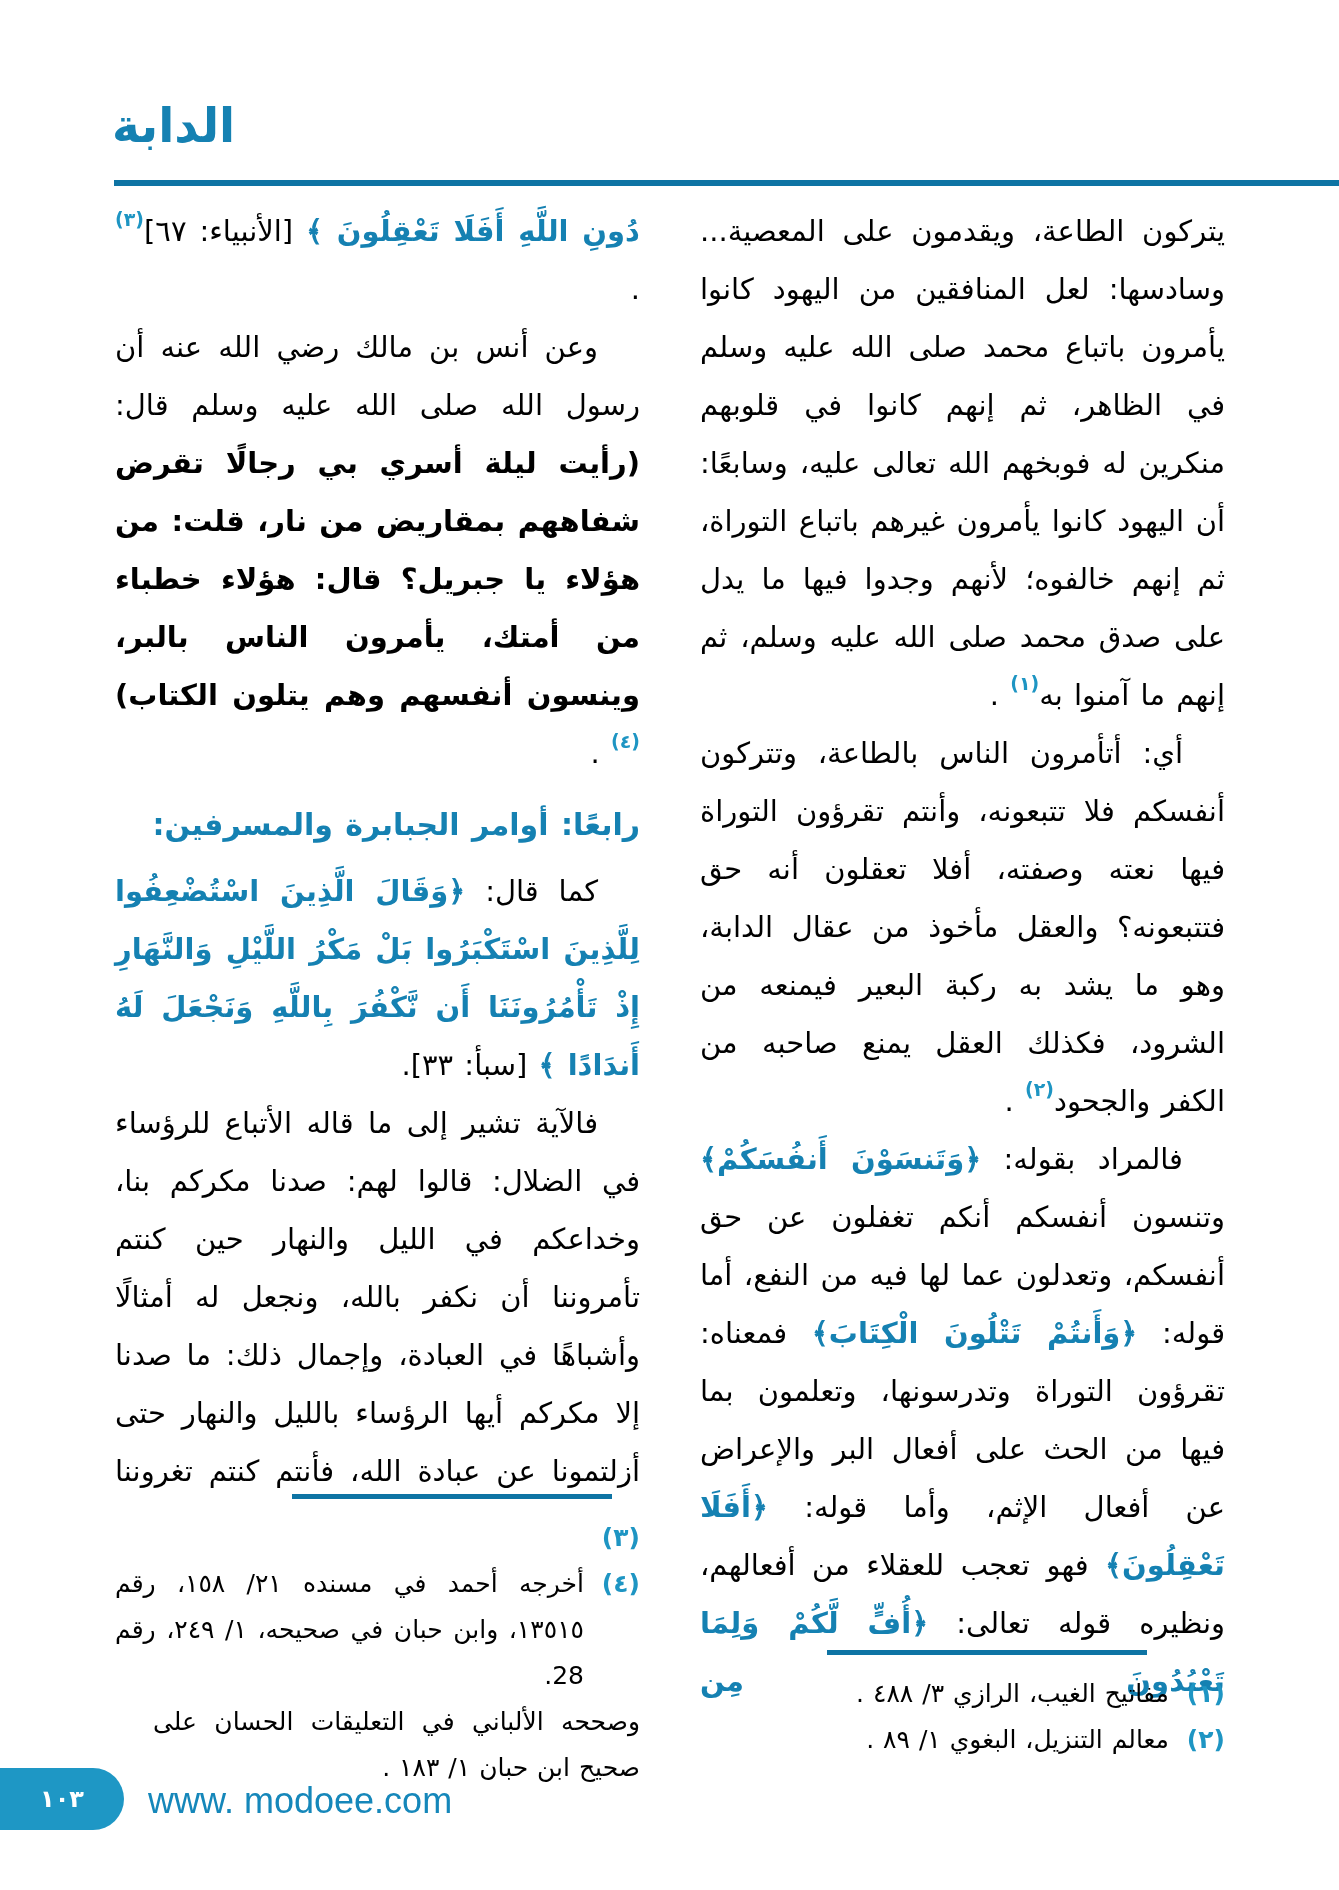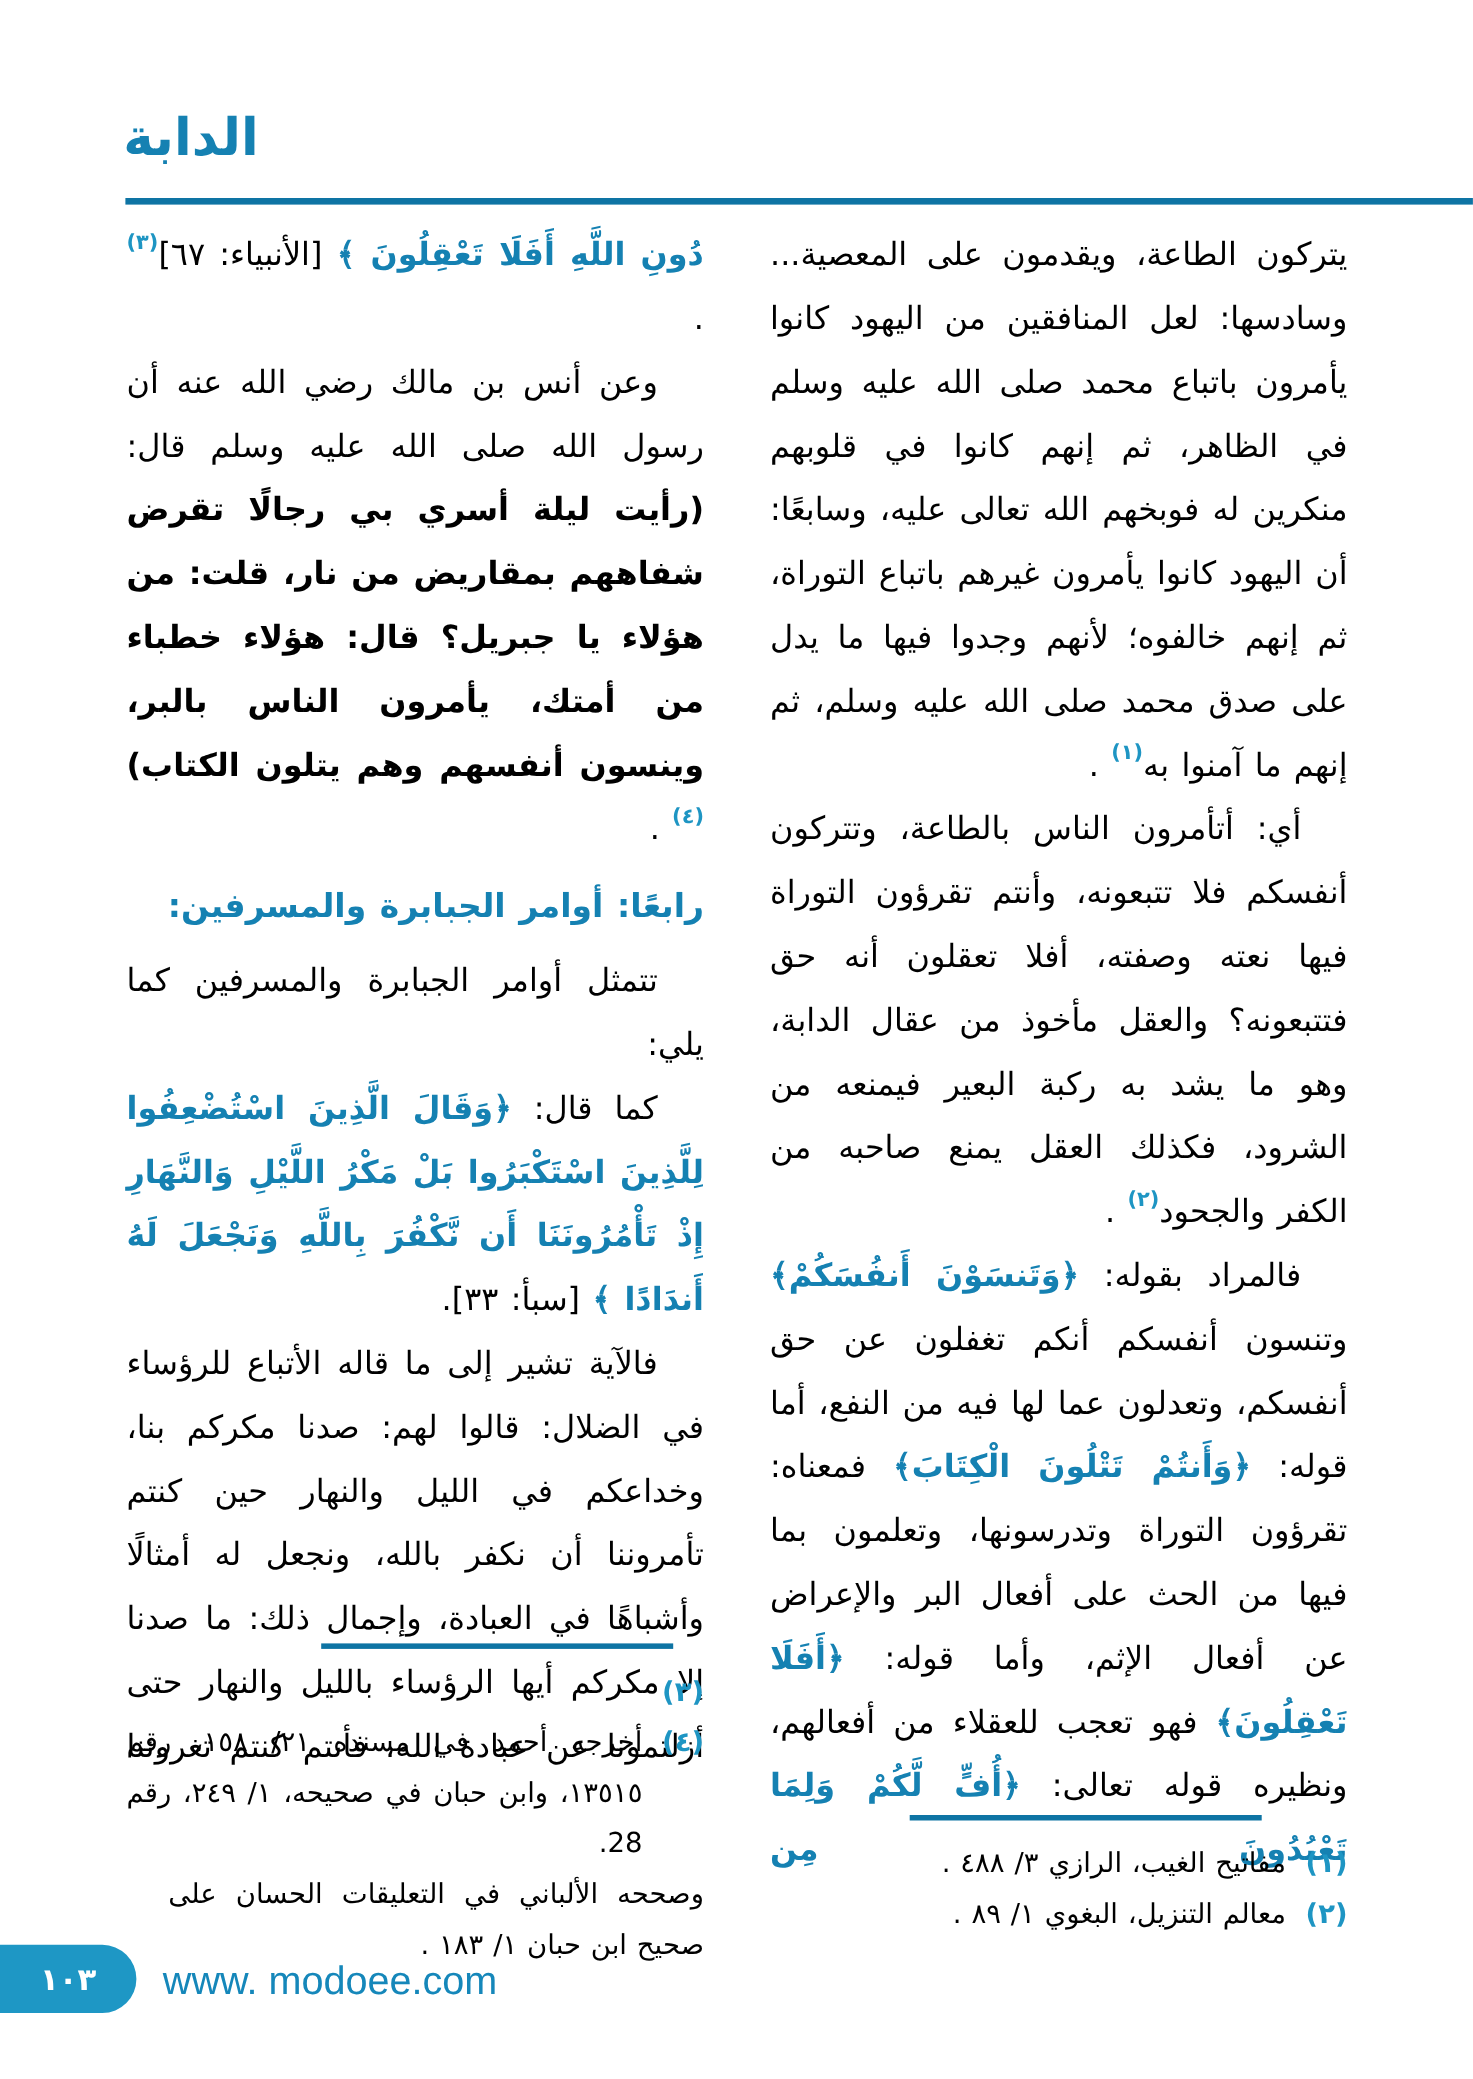--- a/index.html
+++ b/index.html
@@ -65,21 +65,21 @@
   }
   .footnote .fn-text{flex:1;}
   .footnote.cont{display:block;margin-left:38px;}
 
   
   .page-pill{
     position:absolute;left:0;top:1768px;width:124px;height:62px;
     background:var(--pill);border-radius:0 31px 31px 0;
     display:flex;align-items:center;justify-content:center;
   }
-  .page-pill span{color:#ffffff;font-size:28px;font-weight:bold;}
+  .page-pill span{color:#ffffff;font-size:24px;font-weight:bold;}
   .website{
     position:absolute;left:148px;top:1780px;
     direction:ltr;text-align:left;
     color:var(--website);font-size:36px;
     font-family:"Liberation Sans",sans-serif;
   }
 </style>
 </head>
 <body>
 
@@ -107,21 +107,20 @@
             <span class="fn-marker">(٢)</span>
             <span class="fn-text">معالم التنزيل، البغوي ١/ ٨٩ .</span>
           </div>
         </div>
     </section>
     <section class="column" id="col-left">
       <div class="paras">
           <p class="para"><span class="run quran">دُونِ اللَّهِ أَفَلَا تَعْقِلُونَ ﴾</span><span class="run"> [الأنبياء: ٦٧]</span><span class="fnref">(٣)</span><span class="run"> .</span></p>
           <p class="para indent"><span class="run">وعن أنس بن مالك رضي الله عنه أن رسول الله صلى الله عليه وسلم قال: </span><span class="run bold">(رأيت ليلة أسري بي رجالًا تقرض شفاههم بمقاريض من نار، قلت: من هؤلاء يا جبريل؟ قال: هؤلاء خطباء من أمتك، يأمرون الناس بالبر، وينسون أنفسهم وهم يتلون الكتاب)</span><span class="fnref">(٤)</span><span class="run"> .</span></p>
           <p class="para heading"><span class="run">رابعًا: أوامر الجبابرة والمسرفين:</span></p>
-          <p class="para indent"><span class="run">تتمثل أوامر الجبابرة والمسرفين كما يلي:</span></p>
           <p class="para indent"><span class="run">كما قال: </span><span class="run quran">﴿وَقَالَ الَّذِينَ اسْتُضْعِفُوا لِلَّذِينَ اسْتَكْبَرُوا بَلْ مَكْرُ اللَّيْلِ وَالنَّهَارِ إِذْ تَأْمُرُونَنَا أَن نَّكْفُرَ بِاللَّهِ وَنَجْعَلَ لَهُ أَندَادًا ﴾</span><span class="run"> [سبأ: ٣٣].</span></p>
           <p class="para indent cont-end"><span class="run">فالآية تشير إلى ما قاله الأتباع للرؤساء في الضلال: قالوا لهم: صدنا مكركم بنا، وخداعكم في الليل والنهار حين كنتم تأمروننا أن نكفر بالله، ونجعل له أمثالًا وأشباهًا في العبادة، وإجمال ذلك: ما صدنا إلا مكركم أيها الرؤساء بالليل والنهار حتى أزلتمونا عن عبادة الله، فأنتم كنتم تغروننا</span></p>
         </div>
       <div class="footnotes">
         <div class="fn-sep"></div>
       <div class="footnote">
             <span class="fn-marker">(٣)</span>
           </div>
           <div class="footnote">
             <span class="fn-marker">(٤)</span>

